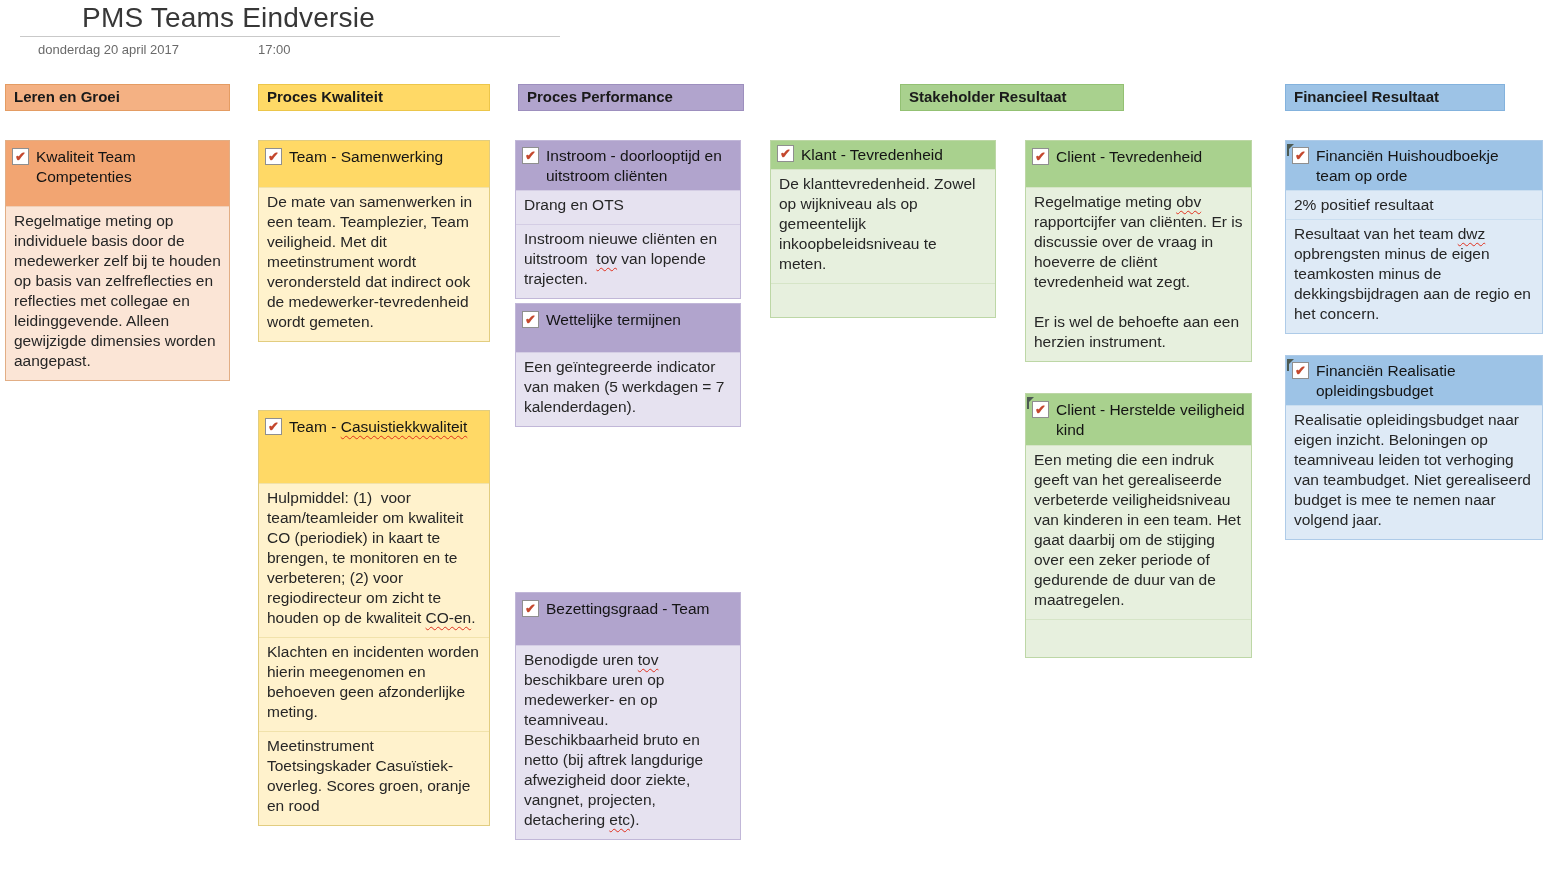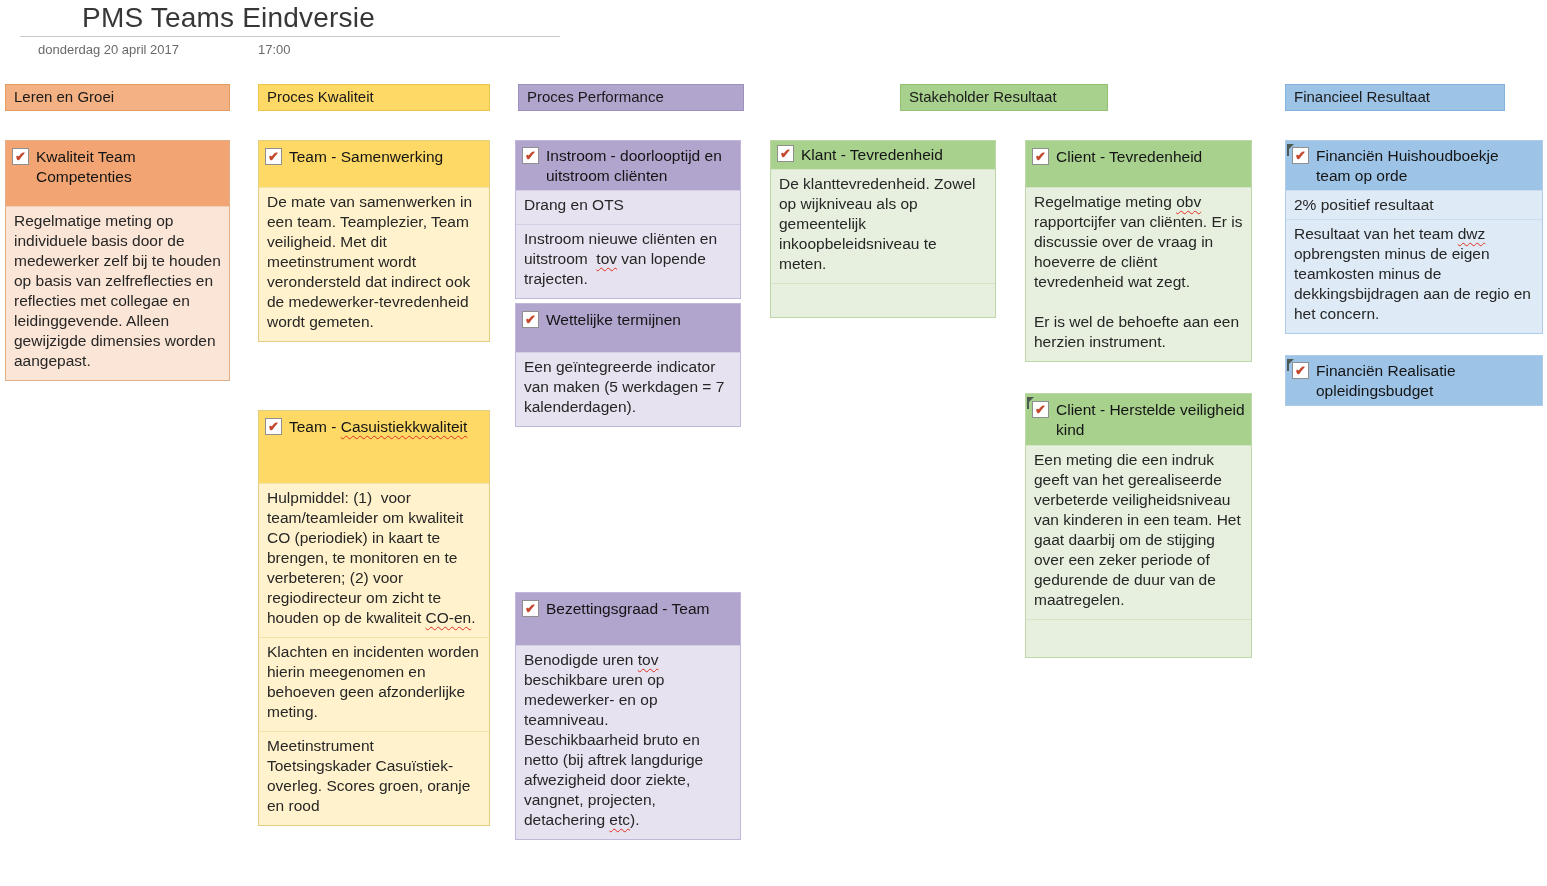--- a/index.html
+++ b/index.html
@@ -15,21 +15,21 @@
   }
   .title-rule{
     position:absolute;left:20px;top:36px;width:540px;height:0;
     border-top:1px solid #c9c9c9;
   }
   .date-line{position:absolute;top:42px;left:38px;font-size:13px;color:#6a6a6a;}
   .time-line{position:absolute;top:42px;left:258px;font-size:13px;color:#6a6a6a;}
 
   .col-header{
     position:absolute;top:84px;height:27px;box-sizing:border-box;
-    font-size:15px;font-weight:normal;color:#1a1a1a;
+    font-size:15px;font-weight:bold;color:#1a1a1a;
     padding:3px 8px 0 8px;
   }
   .ch-orange{background:#F4B183;border:1px solid #e49c63;}
   .ch-yellow{background:#FFD966;border:1px solid #ecc64a;}
   .ch-purple{background:#B1A4CD;border:1px solid #9d8fbe;}
   .ch-green{background:#A9D18E;border:1px solid #93c173;}
   .ch-blue{background:#9DC3E6;border:1px solid #83b2dd;}
 
   .card{
     position:absolute;box-sizing:border-box;
@@ -93,21 +93,21 @@
 <body>
 
 <div class="page-title">PMS Teams Eindversie</div>
 <div class="title-rule"></div>
 <div class="date-line">donderdag 20 april 2017</div>
 <div class="time-line">17:00</div>
 
 <div class="col-header ch-orange" style="left:5px;width:225px;">Leren en Groei</div>
 <div class="col-header ch-yellow" style="left:258px;width:232px;">Proces Kwaliteit</div>
 <div class="col-header ch-purple" style="left:518px;width:226px;">Proces Performance</div>
-<div class="col-header ch-green" style="left:900px;width:208px;">Stakeholder Resultaat</div>
+<div class="col-header ch-green" style="left:900px;width:224px;">Stakeholder Resultaat</div>
 <div class="col-header ch-blue" style="left:1285px;width:220px;">Financieel Resultaat</div>
 
 <div class="card orange" style="left:5px;top:140px;width:225px;">
   <div class="card-header" style="min-height:65px;">
     <span class="todo">
         <span class="chk">✔</span>
       </span>
     <span class="title-text">Kwaliteit Team Competenties</span>
   </div>
   <div class="sec">Regelmatige meting op individuele basis door de medewerker zelf bij te houden op basis van zelfreflecties en reflecties met collegae en leidinggevende. Alleen gewijzigde dimensies worden aangepast.</div>
@@ -215,13 +215,14 @@
 </div>
 
 <div class="card blue" style="left:1285px;top:355px;width:258px;">
   <div class="card-header" style="min-height:45px;padding:4px 6px;">
     <span class="flag"></span>
     <span class="todo">
         <span class="chk">✔</span>
       </span>
     <span class="title-text">Financiën Realisatie opleidingsbudget</span>
   </div>
+  <div class="sec">Realisatie opleidingsbudget naar eigen inzicht. Beloningen op teamniveau leiden tot verhoging van teambudget. Niet gerealiseerd budget is mee te nemen naar volgend jaar.</div>
 </div>
 
 </body></html>

